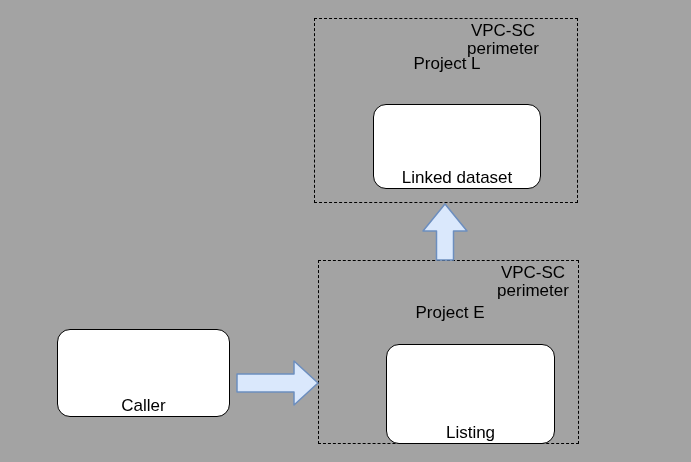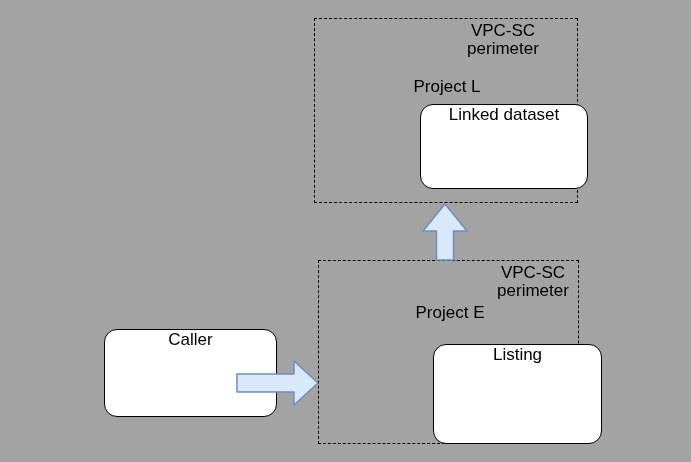--- a/index.html
+++ b/index.html
@@ -21,39 +21,38 @@
     background: transparent;
   }
   .perimeter-top    { left: 314px; top: 18px;  width: 264px; height: 185px; }
   .perimeter-bottom { left: 318px; top: 260px; width: 261px; height: 184px; }
   .node {
     position: absolute;
     border: 1.5px solid #000000;
     border-radius: 13px;
     background: #ffffff;
     display: flex;
-    align-items: flex-start;
+    align-items: flex-end;
     justify-content: center;
     font-size: 17px;
     text-align: center;
-    margin-left: 47px;
   }
   .node-linked-dataset { left: 373px; top: 104px; width: 168px; height: 85px; }
   .node-listing        { left: 386px; top: 344px; width: 169px; height: 100px; }
   .node-caller         { left: 57px;  top: 329px; width: 173px; height: 88px; }
   .label {
     position: absolute;
     font-size: 17px;
     line-height: 18px;
     text-align: center;
     white-space: nowrap;
   }
   .perimeter-label-top    { left: 443px; top: 22px;  width: 120px; }
   .perimeter-label-bottom { left: 473px; top: 264px; width: 120px; }
-  .project-l-label { left: 397px; top: 78px;  width: 100px; }
+  .project-l-label { left: 397px; top: 55px;  width: 100px; }
   .project-e-label { left: 400px; top: 304px; width: 100px; }
   .project-r-label { left: 100px; top: 306px; width: 100px; }
   .arrow-svg { position: absolute; overflow: visible; }
   .arrow-right { left: 236px; top: 360px; }
   .arrow-up    { left: 422px; top: 203px; }
 </style>
 </head>
 <body>
 
 <div class="canvas">

